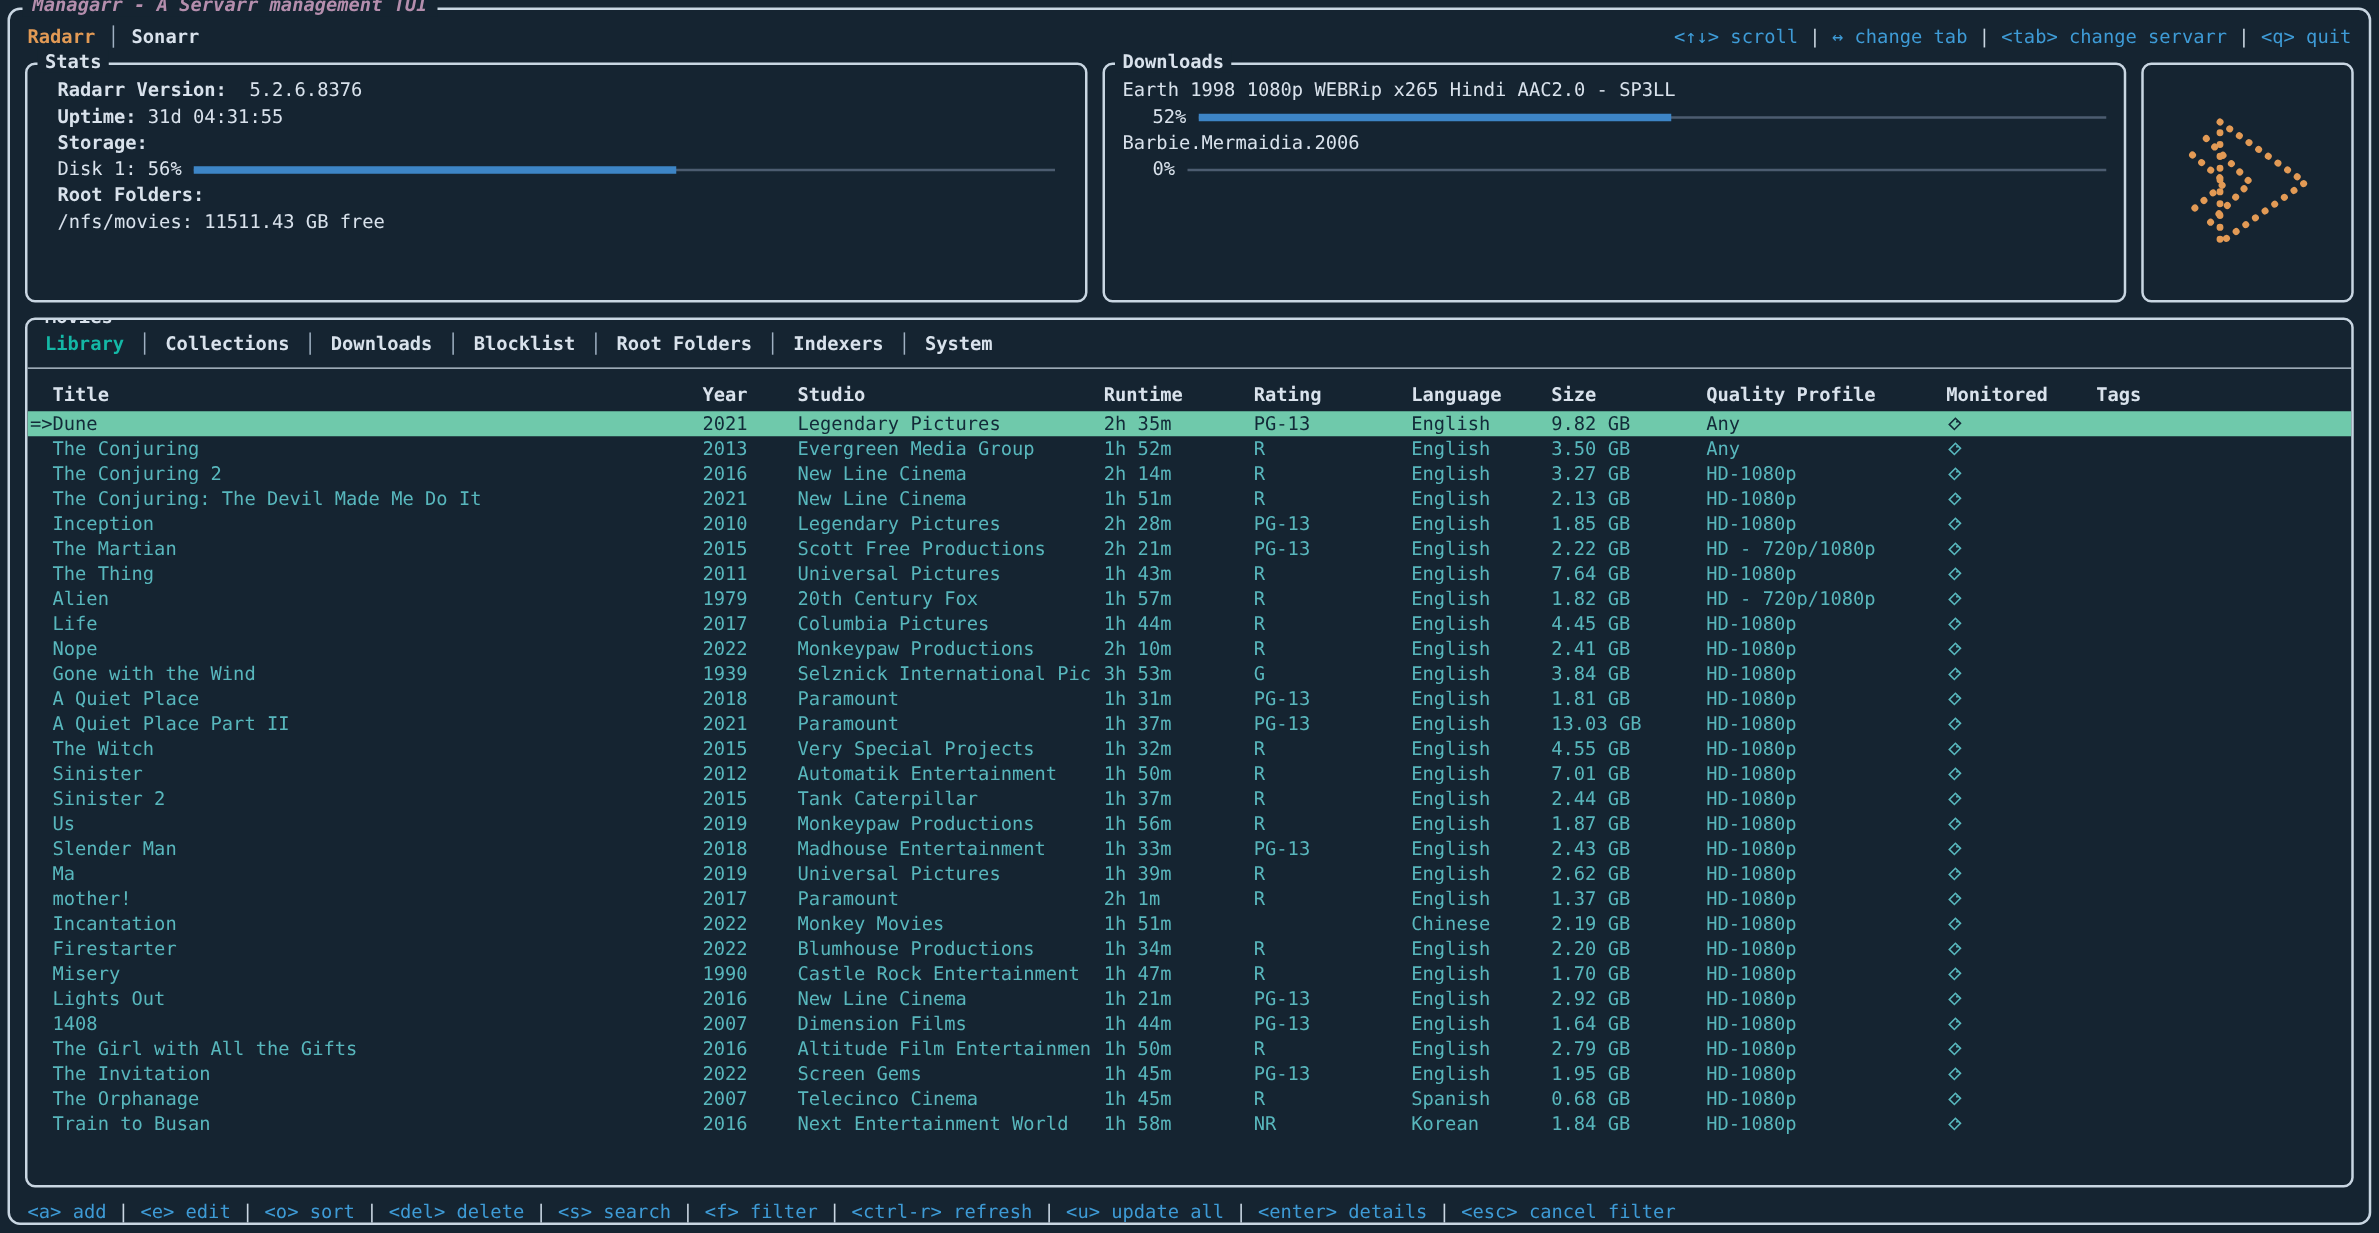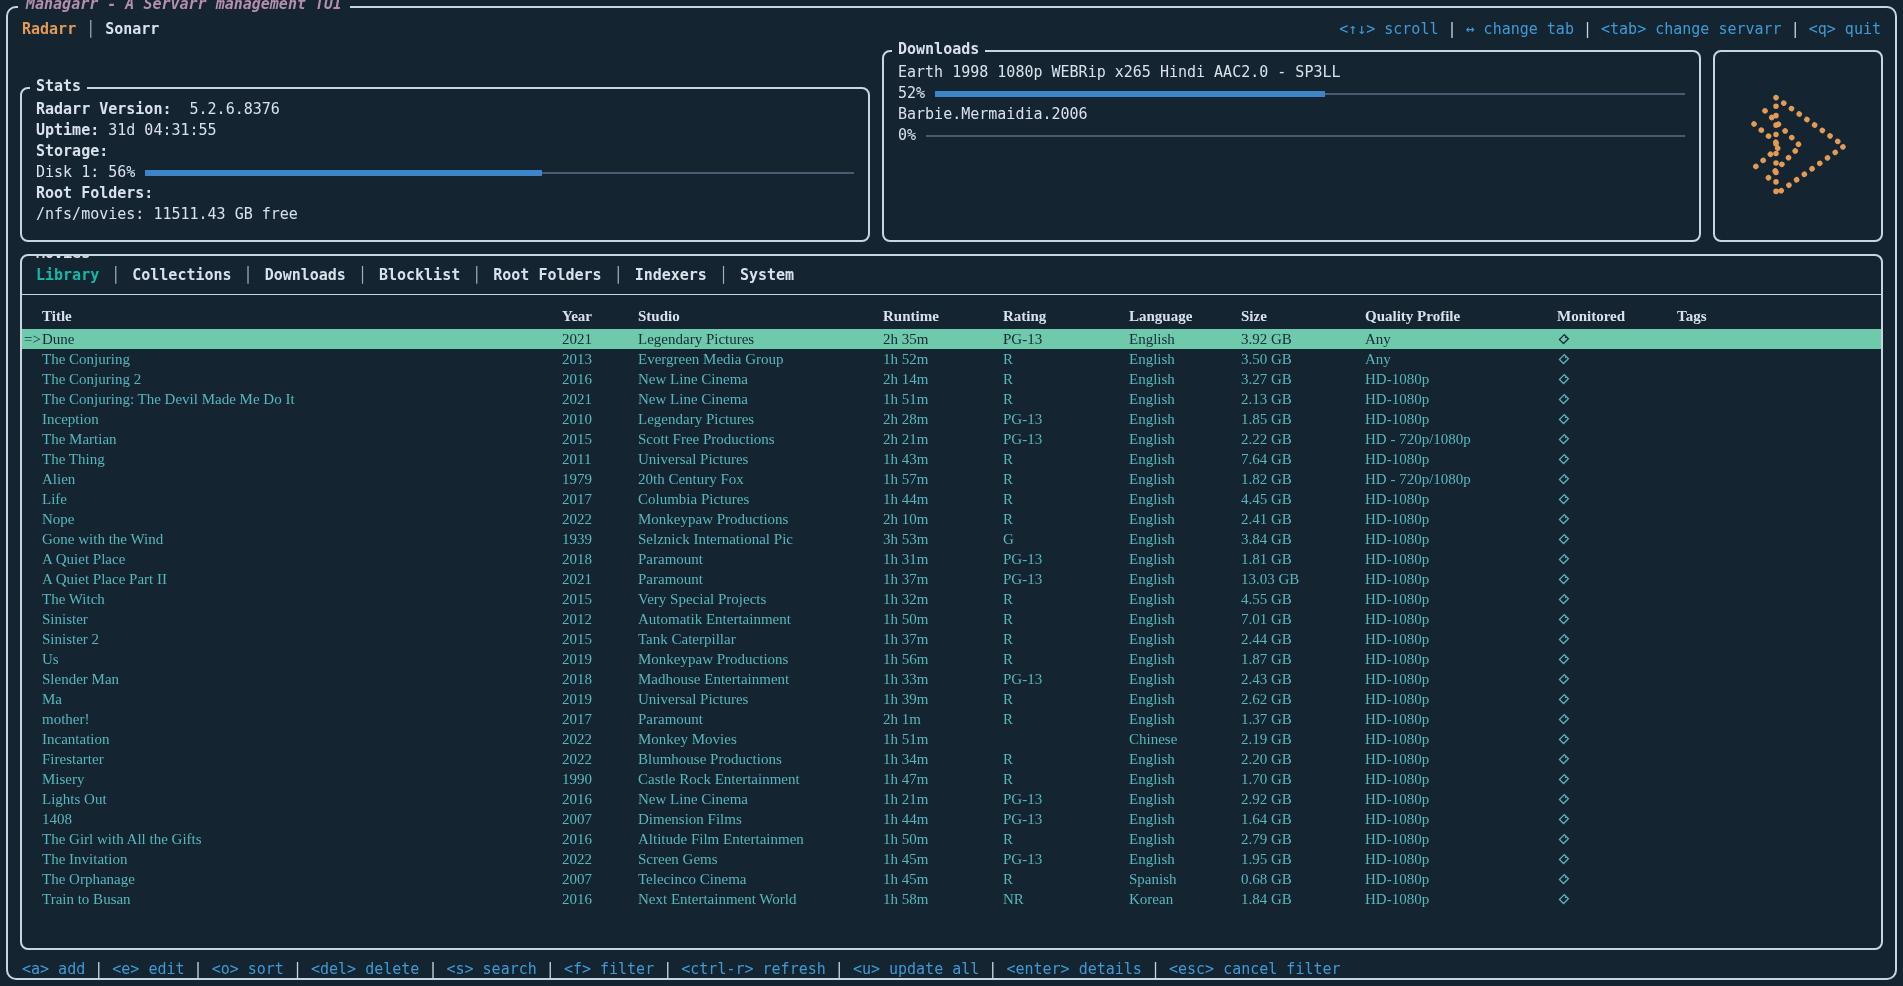--- a/index.html
+++ b/index.html
@@ -20,35 +20,35 @@
   .servarr-bar{display:flex;justify-content:space-between;align-items:center;padding:12px 14px 0;}
   .servarr-tabs{display:flex;align-items:flex-end;gap:10px;font-weight:bold;}
   .stab{color:#d9e2ec;}
   .stab.active{color:#e29a55;}
   .vsep{color:#9fb0c2;font-weight:normal;}
   .help{color:#3e9bd6;white-space:nowrap;}
   .help .hsep{color:#c9d6e2;}
   .top-row{display:flex;gap:12px;padding:12px 12px 0;height:192px;flex:0 0 auto;}
   .panel{border:2px solid #c9d6e2;border-radius:8px;position:relative;box-sizing:border-box;}
   .panel-label{position:absolute;top:-12px;left:8px;background:#152431;padding:0 6px;font-weight:bold;white-space:nowrap;}
-  .stats-panel{width:850px;padding:10px 14px;margin-top:37px;}
+  .stats-panel{width:850px;padding:10px 24px;}
   .downloads-panel{flex:1;padding:10px 14px;}
   .logo-panel{width:170px;display:flex;align-items:center;justify-content:center;}
   .stat-line{line-height:21px;display:flex;align-items:center;white-space:nowrap;}
   .bold{font-weight:bold;}
   .gauge{flex:1;position:relative;height:21px;margin-left:10px;}
   .gauge .track{position:absolute;left:0;right:0;top:10px;height:2px;background:#4c5c70;}
   .gauge .fill{position:absolute;left:0;top:8px;height:6px;background:#3d85c6;}
   .dl-name{line-height:21px;white-space:nowrap;}
-  .dl-line{display:flex;align-items:center;line-height:21px;}
+  .dl-line{display:flex;align-items:center;line-height:21px;margin-left:24px;}
   .movies-panel{flex:1 1 auto;margin:12px 12px 0;display:flex;flex-direction:column;overflow:hidden;}
   .movie-tabs{display:flex;align-items:center;padding:8px 2px;border-bottom:1px solid #c9d6e2;font-weight:bold;line-height:22px;}
   .mtab{padding:0 12px;}
   .mtab.active{color:#14b8a6;}
-  .thead,.trow{display:grid;grid-template-columns:540px 76px 245px 120px 126px 112px 124px 192px 120px 1fr;font-family:Liberation Serif, serif;}
+  .thead,.trow{display:grid;grid-template-columns:540px 76px 245px 120px 126px 112px 124px 192px 120px 1fr;}
   .thead{font-weight:bold;line-height:22px;margin-top:10px;flex:0 0 auto;}
   .rows{margin-top:2px;}
   .trow{line-height:20px;height:20px;color:#58b7bd;}
   .c{overflow:hidden;white-space:nowrap;}
   .c.title{padding-left:20px;position:relative;}
   .marker{position:absolute;left:2px;top:0;}
   .trow.selected{background:#6fc9ab;color:#122a38;}
   .mon svg{vertical-align:-2px;}
   .bottom-help{padding:10px 14px 0;flex:0 0 auto;}
 </style>
@@ -151,21 +151,21 @@
         <span class="c">Tags</span>
       </div>
     <div class="rows" id="movie-rows">
         <div class="trow selected">
           <span class="c title"><span class="marker">=&gt;</span>Dune</span>
           <span class="c">2021</span>
           <span class="c">Legendary Pictures</span>
           <span class="c">2h 35m</span>
           <span class="c">PG-13</span>
           <span class="c">English</span>
-          <span class="c">3.92 GB</span>
+          <span class="c">9.82 GB</span>
           <span class="c">Any</span>
           <span class="c mon"><svg width="13" height="13" viewBox="0 0 16 16">
               <path d="M9 2 L14 7 L8 13 L3 8 Z" fill="none" stroke="currentColor" stroke-width="1.6"></path>
               <circle cx="10.6" cy="5.4" r="1" fill="currentColor"></circle>
             </svg></span>
           <span class="c"></span>
         </div>
         <div class="trow">
           <span class="c title"><span class="marker"></span>The Conjuring</span>
           <span class="c">2013</span>

